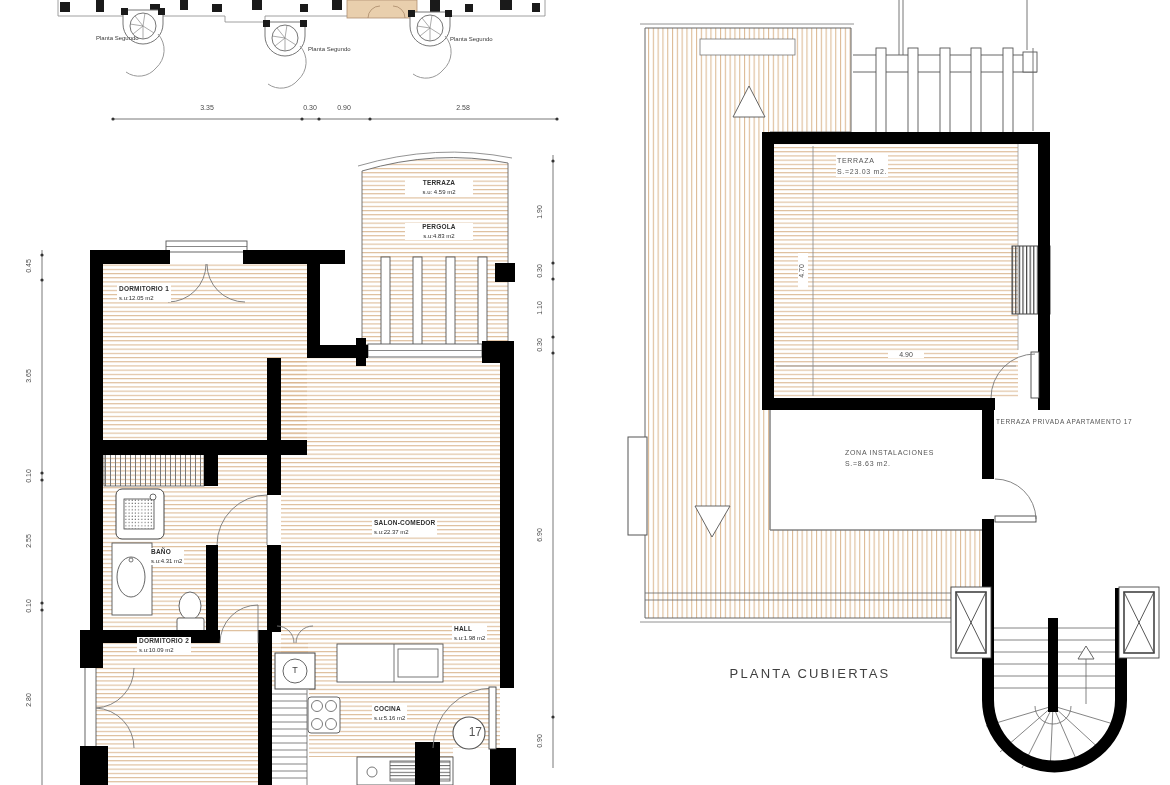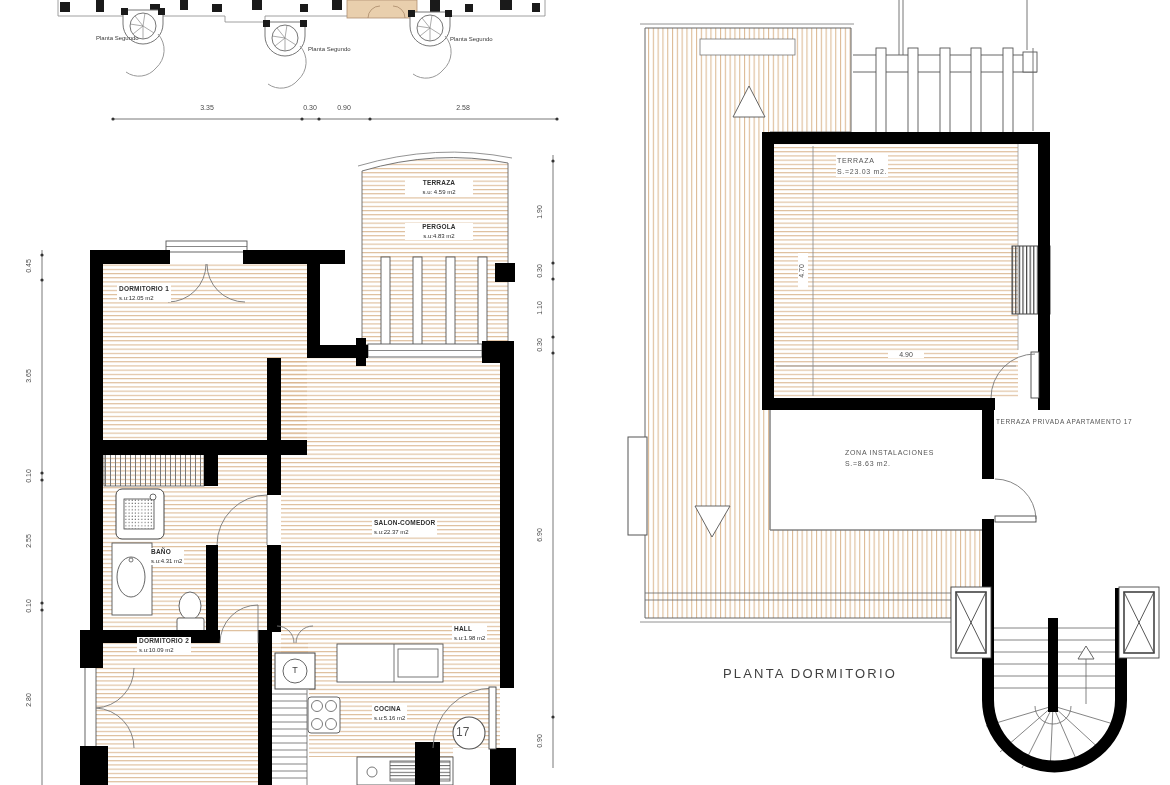--- a/index.html
+++ b/index.html
@@ -14,21 +14,21 @@
         font-size:7px;color:#4a4a4a;white-space:nowrap;}
   .dimv{position:absolute;width:34px;height:10px;margin-left:-17px;margin-top:-5px;text-align:center;
         transform:rotate(-90deg);font-size:7px;color:#4a4a4a;white-space:nowrap;}
   .onhatch{background:#fff;padding:0 1px;}
   .kp{position:absolute;font-size:6px;color:#3a3a3a;white-space:nowrap;}
   .cadlab{position:absolute;font-size:7px;letter-spacing:.7px;color:#555;line-height:1.6;white-space:nowrap;}
   .cadlab.onhatch{background:#fff;}
   .note{position:absolute;font-size:6.5px;letter-spacing:.6px;color:#555;white-space:nowrap;}
   .sheet-title{position:absolute;width:176px;text-align:center;font-size:13px;
                letter-spacing:2.2px;color:#3f3f3f;white-space:nowrap;}
-  .apt-num{position:absolute;width:26px;text-align:left;font-size:12px;color:#555;}
+  .apt-num{position:absolute;width:26px;text-align:right;font-size:12px;color:#555;}
   .lift-t{position:absolute;width:14px;text-align:center;font-size:9px;color:#444;}
 </style>
 </head>
 <body>
 
 <div class="canvas">
 
 <svg width="1170" height="785" viewBox="0 0 1170 785">
   <defs>
     <pattern id="hH" width="8" height="4.2" patternUnits="userSpaceOnUse">
@@ -390,15 +390,15 @@
   <div>TERRAZA</div>
   <div>S.=23.03  m2.</div>
 </div>
 <div class="cadlab" style="left:845px;top:447px">
   <div>ZONA  INSTALACIONES</div>
   <div>S.=8.63  m2.</div>
 </div>
 <span class="note" style="left:996px;top:418px">TERRAZA  PRIVADA  APARTAMENTO  17</span>
 <span class="dimh onhatch" style="left:905px;top:351px">4.90</span>
 <span class="dimv onhatch" style="left:802px;top:271px">4.70</span>
-<div class="sheet-title" style="left:722px;top:666px">PLANTA DORMITORIO</div>
+<div class="sheet-title" style="left:722px;top:666px">PLANTA CUBIERTAS</div>
 
 </div>
 
 </body></html>

